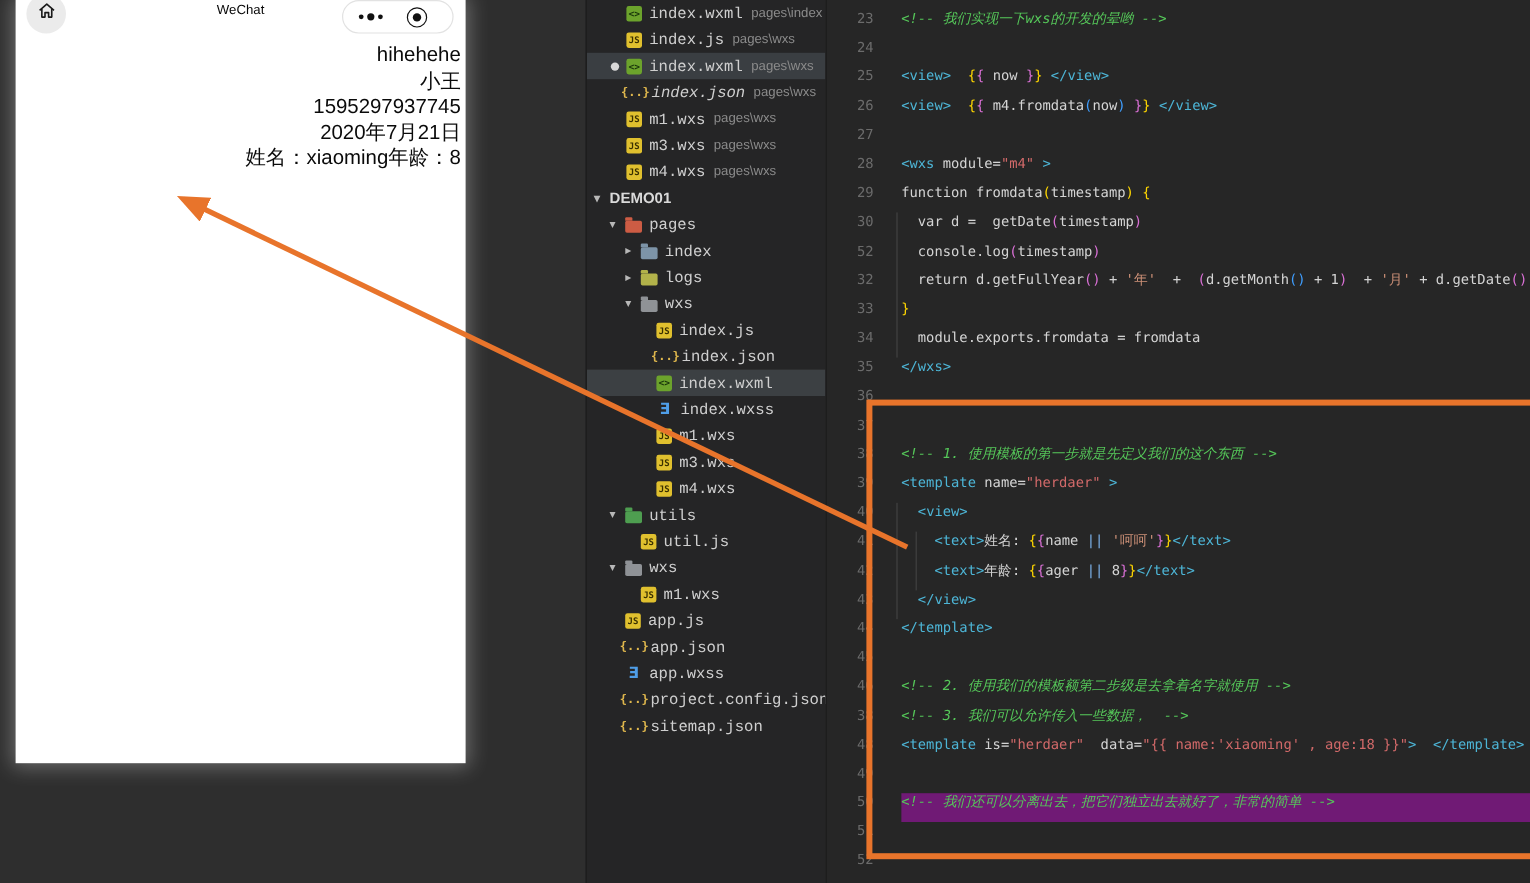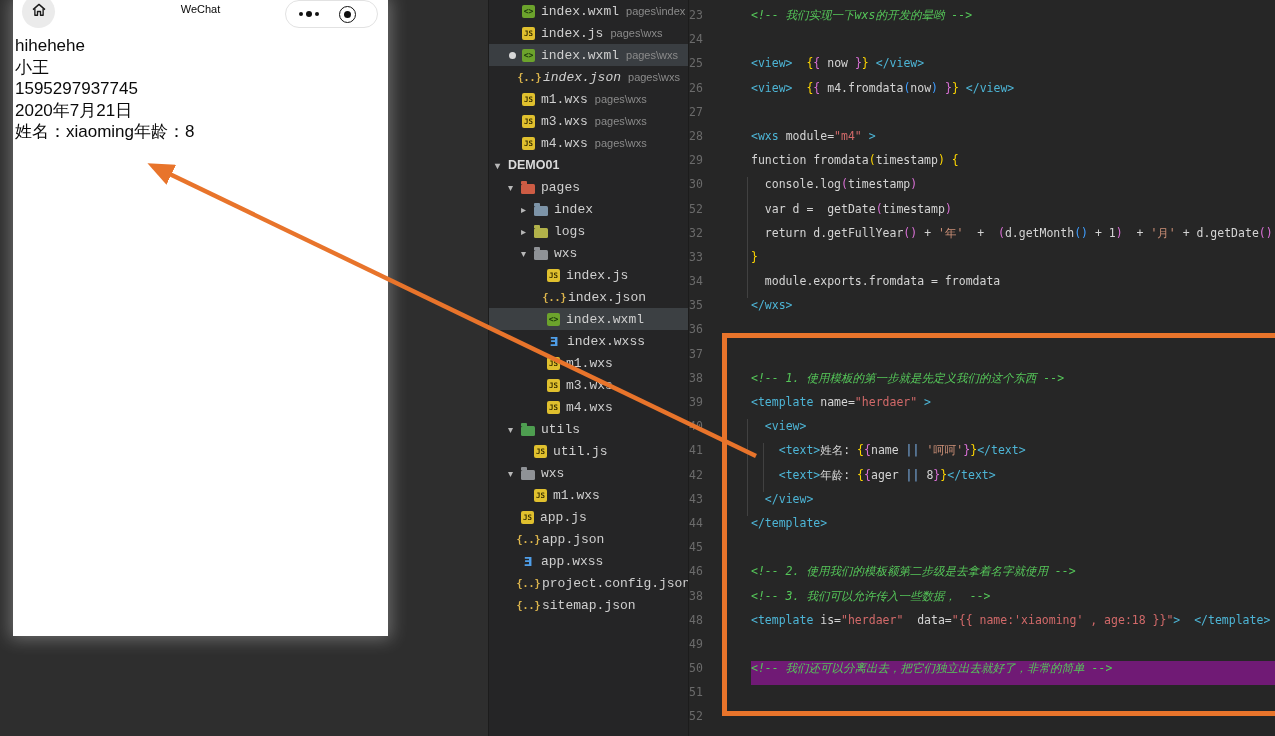--- a/index.html
+++ b/index.html
@@ -15,21 +15,21 @@
   #sim-title { position:absolute; left:0; right:0; top:3px; text-align:center; font-size:11px;
     color:#060606; }
   #capsule { position:absolute; right:10px; top:0; width:93px; height:28px; border:1px solid #e2e2e2;
     border-radius:14px; background:#fff; display:flex; align-items:center; }
   .cap-dots { width:46px; display:flex; align-items:center; justify-content:center; gap:3px; }
   .cap-dots i { background:#111; border-radius:50%; width:4px; height:4px; }
   .cap-dots i.big { width:6px; height:6px; }
   #record-icon { width:17px; height:17px; border:1.6px solid #111; border-radius:50%;
     margin-left:7px; display:flex; align-items:center; justify-content:center; }
   #record-icon i { width:7px; height:7px; background:#111; border-radius:50%; }
-  #sim-content { position:absolute; left:2px; top:35px; right:4px; }
+  #sim-content { position:absolute; left:2px; top:35px; right:4px;text-align:right; }
   .sim-line { font-size:17px; line-height:21.5px; color:#0a0a0a; white-space:nowrap; }
 
   
   #explorer-panel { position:absolute; left:488px; top:0; width:200px; height:736px; background:#252526;
     border-left:1px solid #1c1c1c; overflow:hidden; }
   .xrow { display:flex; align-items:center; height:22px; font-size:13px; color:#cfcfcf;
     white-space:nowrap; position:relative; cursor:pointer; }
   .xrow.active { background:#3a3e42; }
   .xrow.selected { background:#3c4043; }
   .oe-row { padding-left:33px; }
@@ -47,21 +47,21 @@
     font:bold 7.5px "DejaVu Sans Mono", monospace; }
   .ficon-wxml { width:13px; height:13px; background:#6ca32c; color:#17330a; border-radius:2px;
     font:bold 8px "DejaVu Sans Mono", monospace; }
   .ficon-json { width:15px; color:#dfb74d; font:bold 10px "DejaVu Sans Mono", monospace; }
   .ficon-wxss { width:14px; color:#4f9ee8; font:bold 13px "DejaVu Sans", sans-serif; }
 
   
   #editor-panel { position:absolute; left:688px; top:0; width:587px; height:736px; background:#262626;
     border-left:1px solid #1c1c1c; overflow:hidden; }
   #gutter-col { position:absolute; left:0; top:8px; width:39px; }
-  .gn { height:24.2px; line-height:24.2px; color:#6b6b6b;
+  .gn { height:24.2px; line-height:24.2px; text-align:right; color:#6b6b6b;
     font:11.5px "DejaVu Sans Mono", monospace; }
   #code-col { position:absolute; left:62px; top:8px; right:0; overflow:hidden; }
   .cl { height:24.2px; line-height:24.2px; white-space:pre;
     font:11.5px "DejaVu Sans Mono", monospace; color:#d4d4d4; }
   .cl.hl { background:#701a75; }
   .guide { position:absolute; width:1px; background:#414141; }
   .c-comment { color:#55c759;font-style:italic; }
   .c-tag { color:#4db5d6; }
   .c-plain { color:#d4d4d4; }
   .c-strred { color:#d16969; }
@@ -291,22 +291,22 @@
       <div class="gn">52</div>
     </div>
   <div id="code-col">
       <div class="cl"><span class="c-comment">&lt;!-- 我们实现一下wxs的开发的晕哟 --&gt;</span></div>
       <div class="cl"></div>
       <div class="cl"><span class="c-tag">&lt;view&gt;</span><span class="c-plain">  </span><span class="c-b1">{</span><span class="c-b2">{</span><span class="c-plain"> now </span><span class="c-b2">}</span><span class="c-b1">}</span><span class="c-plain"> </span><span class="c-tag">&lt;/view&gt;</span></div>
       <div class="cl"><span class="c-tag">&lt;view&gt;</span><span class="c-plain">  </span><span class="c-b1">{</span><span class="c-b2">{</span><span class="c-plain"> m4.fromdata</span><span class="c-b3">(</span><span class="c-plain">now</span><span class="c-b3">)</span><span class="c-plain"> </span><span class="c-b2">}</span><span class="c-b1">}</span><span class="c-plain"> </span><span class="c-tag">&lt;/view&gt;</span></div>
       <div class="cl"></div>
       <div class="cl"><span class="c-tag">&lt;wxs</span><span class="c-plain"> module=</span><span class="c-strred">"m4"</span><span class="c-plain"> </span><span class="c-tag">&gt;</span></div>
       <div class="cl"><span class="c-plain">function fromdata</span><span class="c-b1">(</span><span class="c-plain">timestamp</span><span class="c-b1">)</span><span class="c-plain"> </span><span class="c-b1">{</span></div>
+      <div class="cl"><span class="c-plain">  var d =  getDate</span><span class="c-b2">(</span><span class="c-plain">timestamp</span><span class="c-b2">)</span></div>
       <div class="cl"><span class="c-plain">  console.log</span><span class="c-b2">(</span><span class="c-plain">timestamp</span><span class="c-b2">)</span></div>
-      <div class="cl"><span class="c-plain">  var d =  getDate</span><span class="c-b2">(</span><span class="c-plain">timestamp</span><span class="c-b2">)</span></div>
       <div class="cl"><span class="c-plain">  return d.getFullYear</span><span class="c-b2">(</span><span class="c-b2">)</span><span class="c-plain"> + </span><span class="c-strorg">'年'</span><span class="c-plain">  +  </span><span class="c-b2">(</span><span class="c-plain">d.getMonth</span><span class="c-b3">(</span><span class="c-b3">)</span><span class="c-plain"> + 1</span><span class="c-b2">)</span><span class="c-plain">  + </span><span class="c-strorg">'月'</span><span class="c-plain"> + d.getDate</span><span class="c-b2">(</span><span class="c-b2">)</span><span class="c-plain"> +</span></div>
       <div class="cl"><span class="c-b1">}</span></div>
       <div class="cl"><span class="c-plain">  module.exports.fromdata = fromdata</span></div>
       <div class="cl"><span class="c-tag">&lt;/wxs&gt;</span></div>
       <div class="cl"></div>
       <div class="cl"></div>
       <div class="cl"><span class="c-comment">&lt;!-- 1. 使用模板的第一步就是先定义我们的这个东西 --&gt;</span></div>
       <div class="cl"><span class="c-tag">&lt;template</span><span class="c-plain"> name=</span><span class="c-strred">"herdaer"</span><span class="c-plain"> </span><span class="c-tag">&gt;</span></div>
       <div class="cl"><span class="c-plain">  </span><span class="c-tag">&lt;view&gt;</span></div>
       <div class="cl"><span class="c-plain">    </span><span class="c-tag">&lt;text&gt;</span><span class="c-plain">姓名: </span><span class="c-b1">{</span><span class="c-b2">{</span><span class="c-plain">name </span><span class="c-op">||</span><span class="c-plain"> </span><span class="c-strorg">'呵呵'</span><span class="c-b2">}</span><span class="c-b1">}</span><span class="c-tag">&lt;/text&gt;</span></div>

